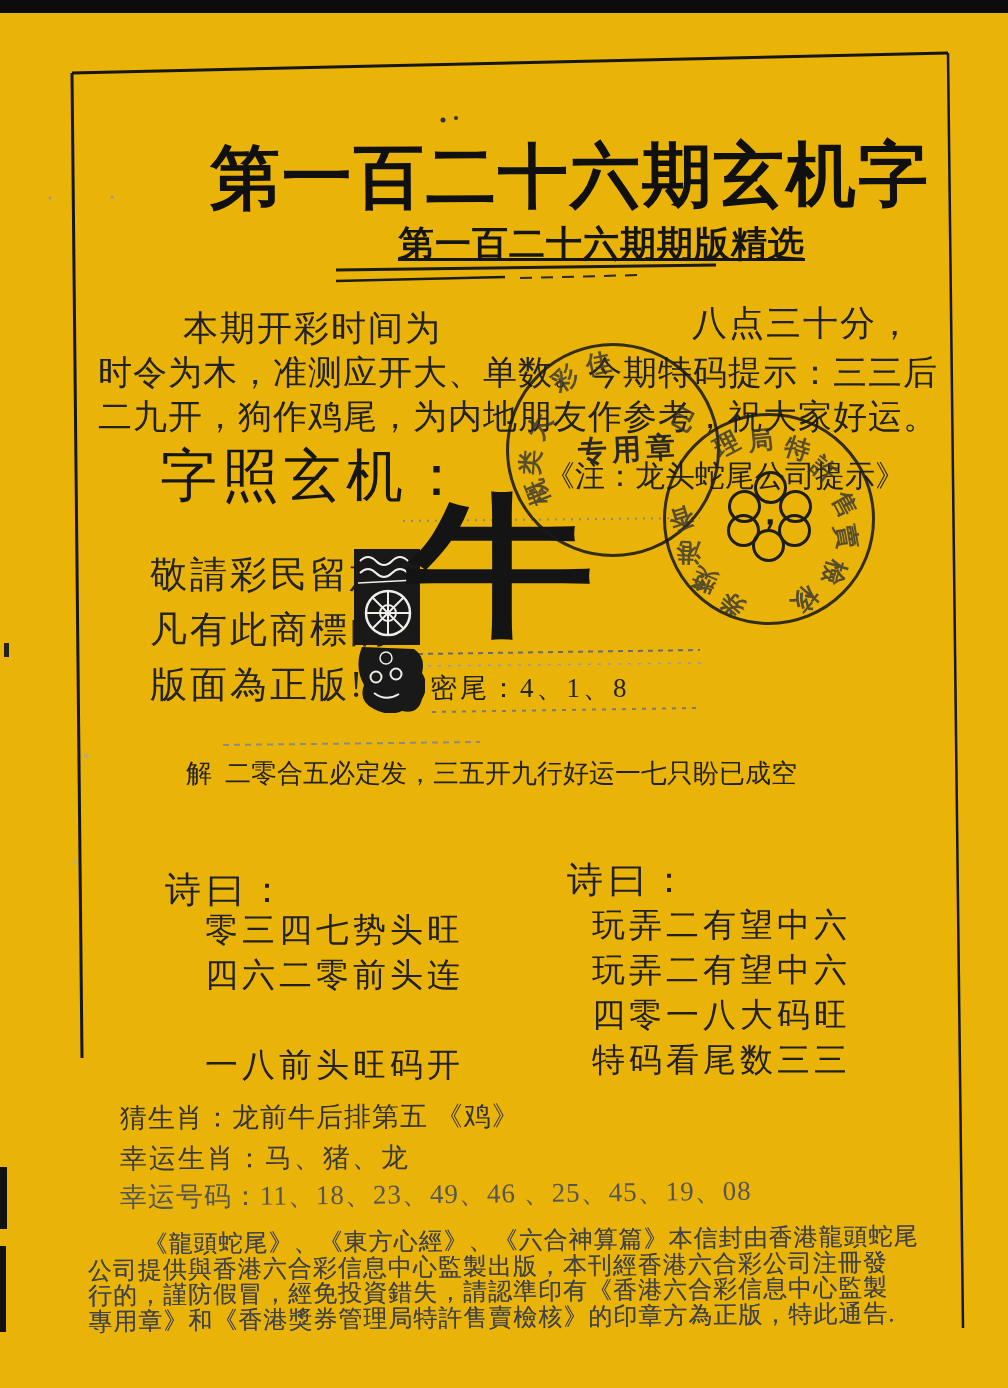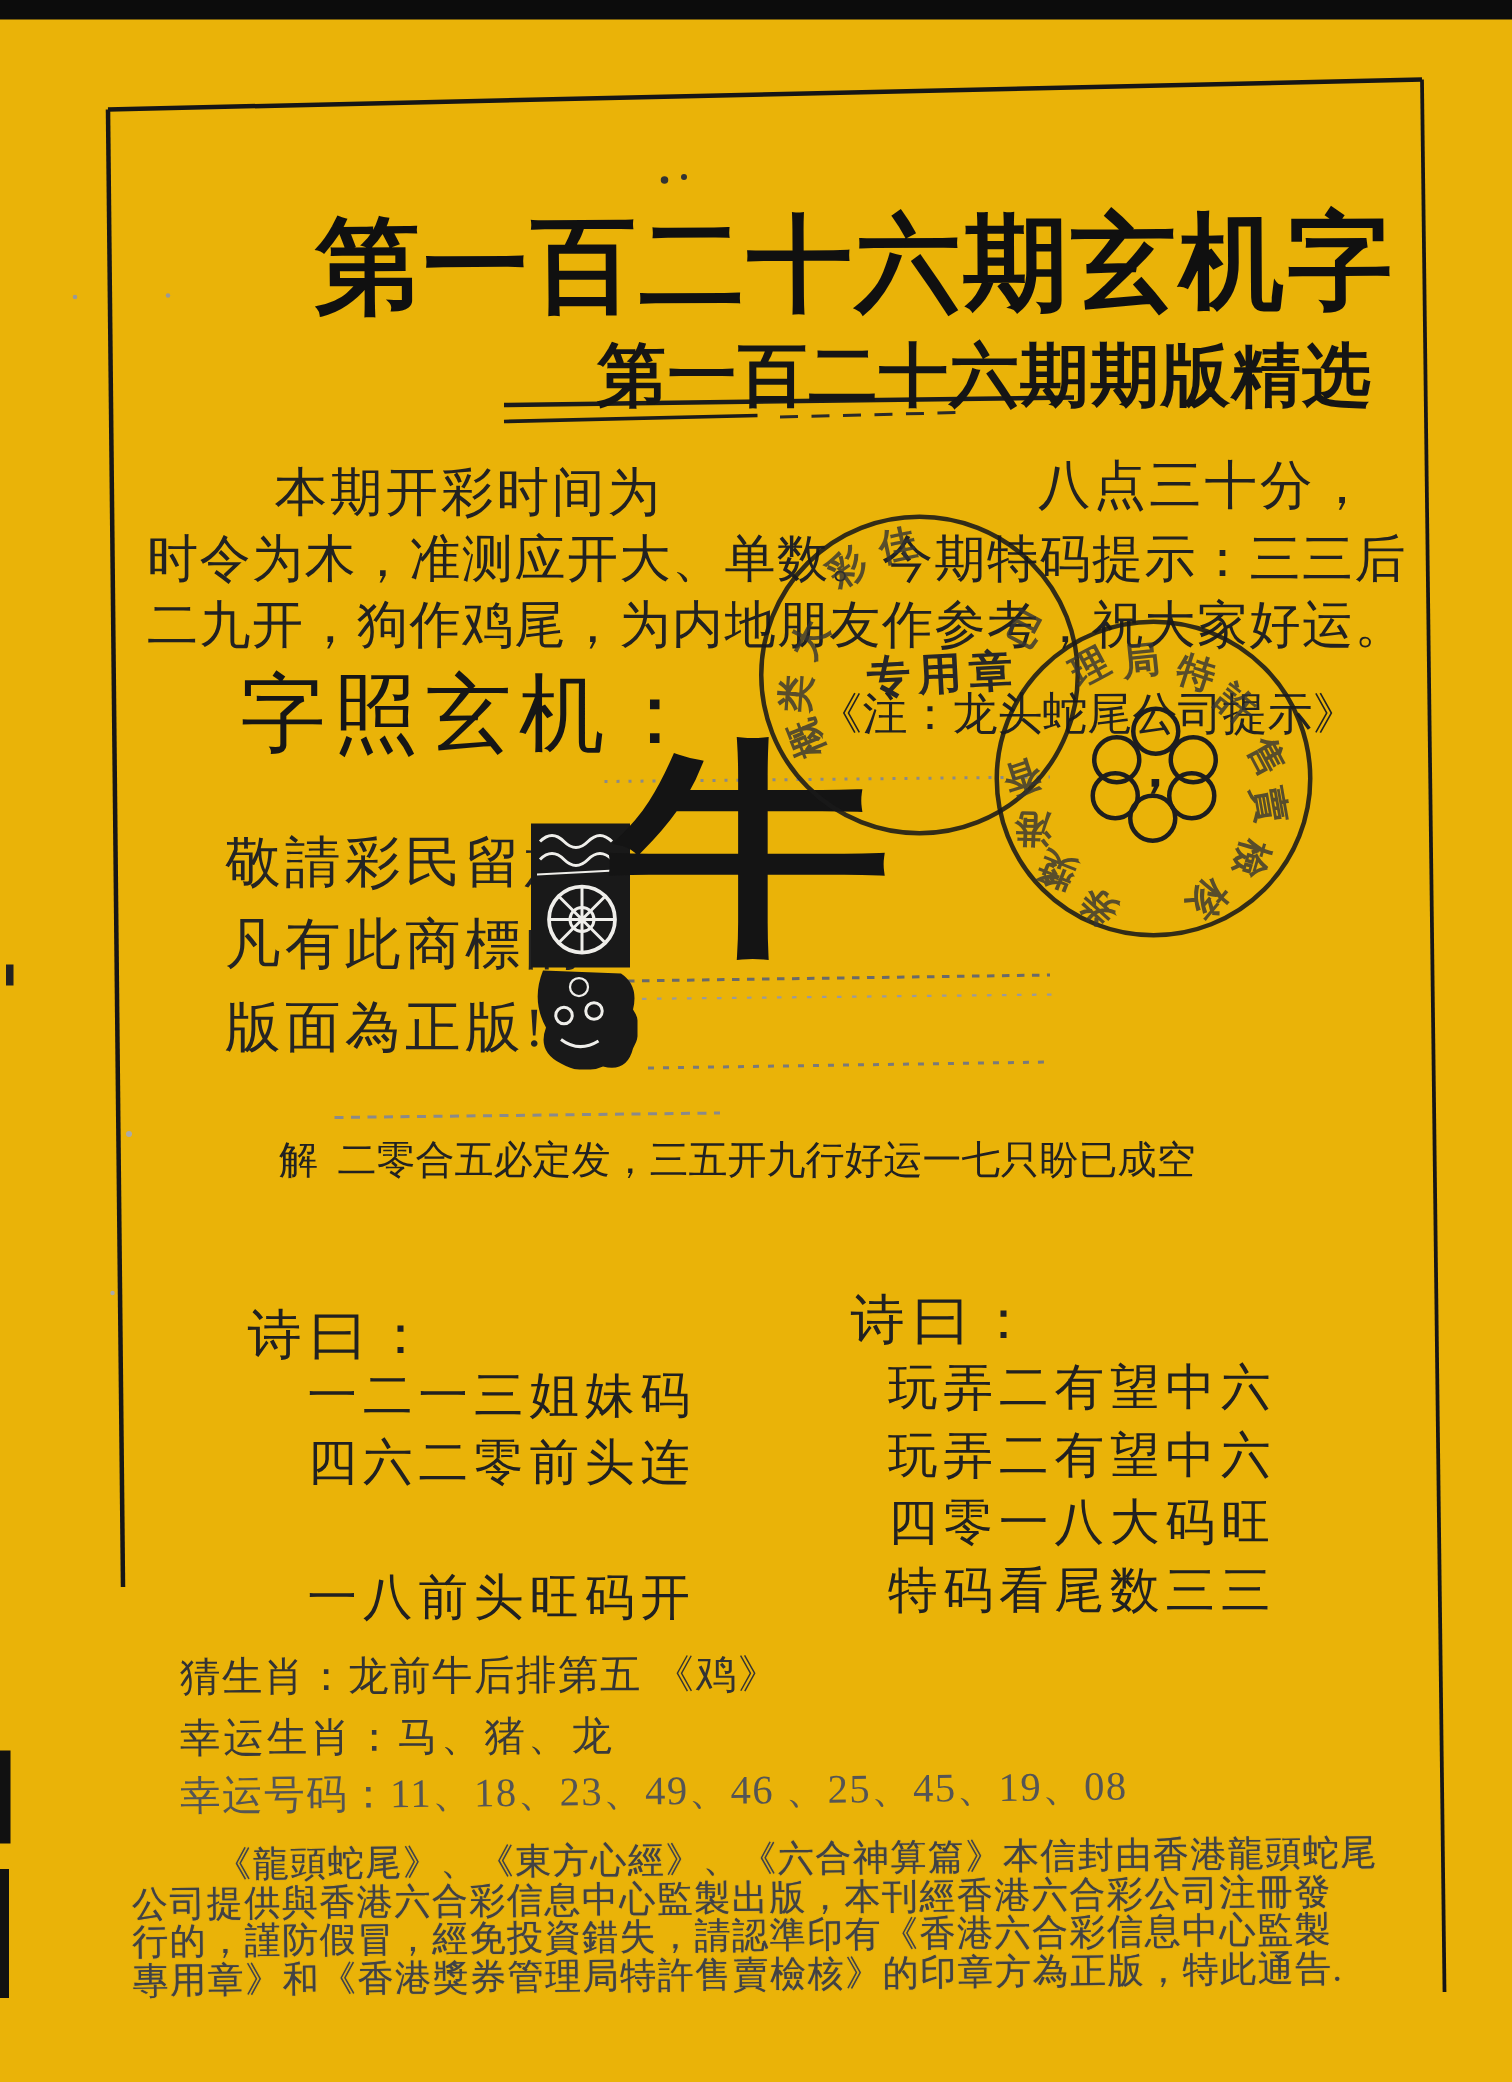--- a/index.html
+++ b/index.html
@@ -1,21 +1,21 @@
 <!DOCTYPE html>
 <html><head>
 <meta charset="utf-8">
 <style>
   html,body{margin:0;padding:0;background:#d8d8d4;}
   .page{position:relative;width:1008px;height:1388px;margin:0 auto;background:#eab308;overflow:hidden;
         font-family:"Liberation Serif","DejaVu Serif",serif;color:#1b1b1b;}
   .abs{position:absolute;}
   .pre{white-space:pre;}
   .title{font-size:70px;font-weight:900;letter-spacing:2px;color:#101010;transform:rotate(-0.3deg);}
-  .subtitle{font-size:46px;font-weight:700;letter-spacing:1px;color:#151515;}
+  .subtitle{font-size:36px;font-weight:700;letter-spacing:1px;color:#151515;text-decoration:underline;}
   .hand{font-weight:400;color:#222;}
   .mystery-heading{font-size:57px;font-weight:400;letter-spacing:5px;color:#161616;}
   .notice{font-size:37px;letter-spacing:3px;color:#242424;}
   .bigchar{font-size:152px;font-weight:900;line-height:140px;color:#141414;transform:scaleX(1.24);transform-origin:center top;}
   .stamp{border:3.5px solid rgba(25,25,25,.88);border-radius:50%;background:transparent;}
   .arcg{position:absolute;font-size:25px;color:#343434;opacity:.8;font-weight:700;}
   .scircle{position:absolute;width:27px;height:27px;border:3px solid #1e1e1e;border-radius:50%;background:transparent;}
   .poemline{font-size:33px;letter-spacing:4px;color:#212121;}
   .infoline{letter-spacing:1px;}
   .footer-line{font-size:24px;letter-spacing:1px;line-height:25.5px;color:#424242;text-shadow:0 0 .6px #666;}
@@ -73,20 +73,21 @@
     <path d="M38,44 L38,88 M16,66 L60,66 M23,51 L53,81 M53,51 L23,81" stroke="#efeeea" stroke-width="2"></path>
     <path d="M12,100 q-8,20 2,38 q-6,16 10,24 q14,8 28,2 q16,4 20,-12 q8,-14 0,-26 q4,-16 -8,-24 z" fill="#191919"></path>
     <circle cx="26" cy="130" r="5.5" fill="none" stroke="#efeeea" stroke-width="2"></circle>
     <circle cx="46" cy="127" r="5.5" fill="none" stroke="#efeeea" stroke-width="2"></circle>
     <path d="M24,146 q12,9 25,1" stroke="#efeeea" stroke-width="2" fill="none"></path>
     <circle cx="36" cy="111" r="6" fill="none" stroke="#efeeea" stroke-width="1.5"></circle>
   </svg>
 
   <div class="abs bigchar" style="left:400px;top:498px;width:200px;text-align:center;z-index:2">牛</div>
 
+  <div class="abs hand" style="left:430px;top:670px;font-size:27px;letter-spacing:3px;z-index:2">密尾：4、1、8</div>
 
   <div class="abs hand" style="left:545px;top:456px;font-size:30px;z-index:2">《注：龙头蛇尾公司提示》</div>
 
   <div class="abs stamp" style="left:506px;top:343px;width:208px;height:208px;z-index:3"></div>
   <div class="abs" style="left:578px;top:430px;font-size:29px;letter-spacing:5px;font-weight:700;color:#282828;z-index:3;transform:rotate(-3deg)">专用章</div>
   <span class="arcg" style="left:552px;top:362px;transform:rotate(-35deg);z-index:3">彩</span>
   <span class="arcg" style="left:586px;top:347px;transform:rotate(-12deg);z-index:3">佳</span>
   <span class="arcg" style="left:527px;top:410px;transform:rotate(-62deg);z-index:3">大</span>
   <span class="arcg" style="left:518px;top:446px;transform:rotate(-86deg);z-index:3">类</span>
   <span class="arcg" style="left:525px;top:476px;transform:rotate(-112deg);z-index:3">概</span>
@@ -110,21 +111,21 @@
   <div class="scircle" style="left:728px;top:490px;z-index:3"></div>
   <div class="scircle" style="left:779px;top:490px;z-index:3"></div>
   <div class="scircle" style="left:727px;top:514px;z-index:3"></div>
   <div class="scircle" style="left:778px;top:514px;z-index:3"></div>
   <div class="scircle" style="left:752px;top:529px;z-index:3"></div>
   <span class="abs" style="left:752px;top:488px;font-size:36px;font-weight:700;color:#1e1e1e;z-index:3">，</span>
 
   <div class="abs hand pre" style="left:186px;top:756px;font-size:26px;z-index:2">解  二零合五必定发，三五开九行好运一七只盼已成空</div>
 
   <div class="abs poemline" style="left:165px;top:866px;font-size:36px;letter-spacing:6px;z-index:2">诗曰：</div>
-  <div class="abs poemline" style="left:205px;top:908px;z-index:2">一二一三姐妹码</div>
+  <div class="abs poemline" style="left:205px;top:908px;z-index:2">零三四七势头旺</div>
   <div class="abs poemline" style="left:205px;top:953px;z-index:2">四六二零前头连</div>
   <div class="abs poemline" style="left:205px;top:1043px;z-index:2">一八前头旺码开</div>
 
   <div class="abs poemline" style="left:567px;top:856px;font-size:36px;letter-spacing:6px;z-index:2">诗曰：</div>
   <div class="abs poemline" style="left:592px;top:903px;z-index:2">玩弄二有望中六</div>
   <div class="abs poemline" style="left:592px;top:948px;z-index:2">玩弄二有望中六</div>
   <div class="abs poemline" style="left:592px;top:993px;z-index:2">四零一八大码旺</div>
   <div class="abs poemline" style="left:592px;top:1038px;z-index:2">特码看尾数三三</div>
 
   <div class="abs infoline" style="left:120px;top:1099px;font-size:27px;color:#333;z-index:2;transform:rotate(-0.3deg)">猜生肖：龙前牛后排第五 《鸡》</div>

